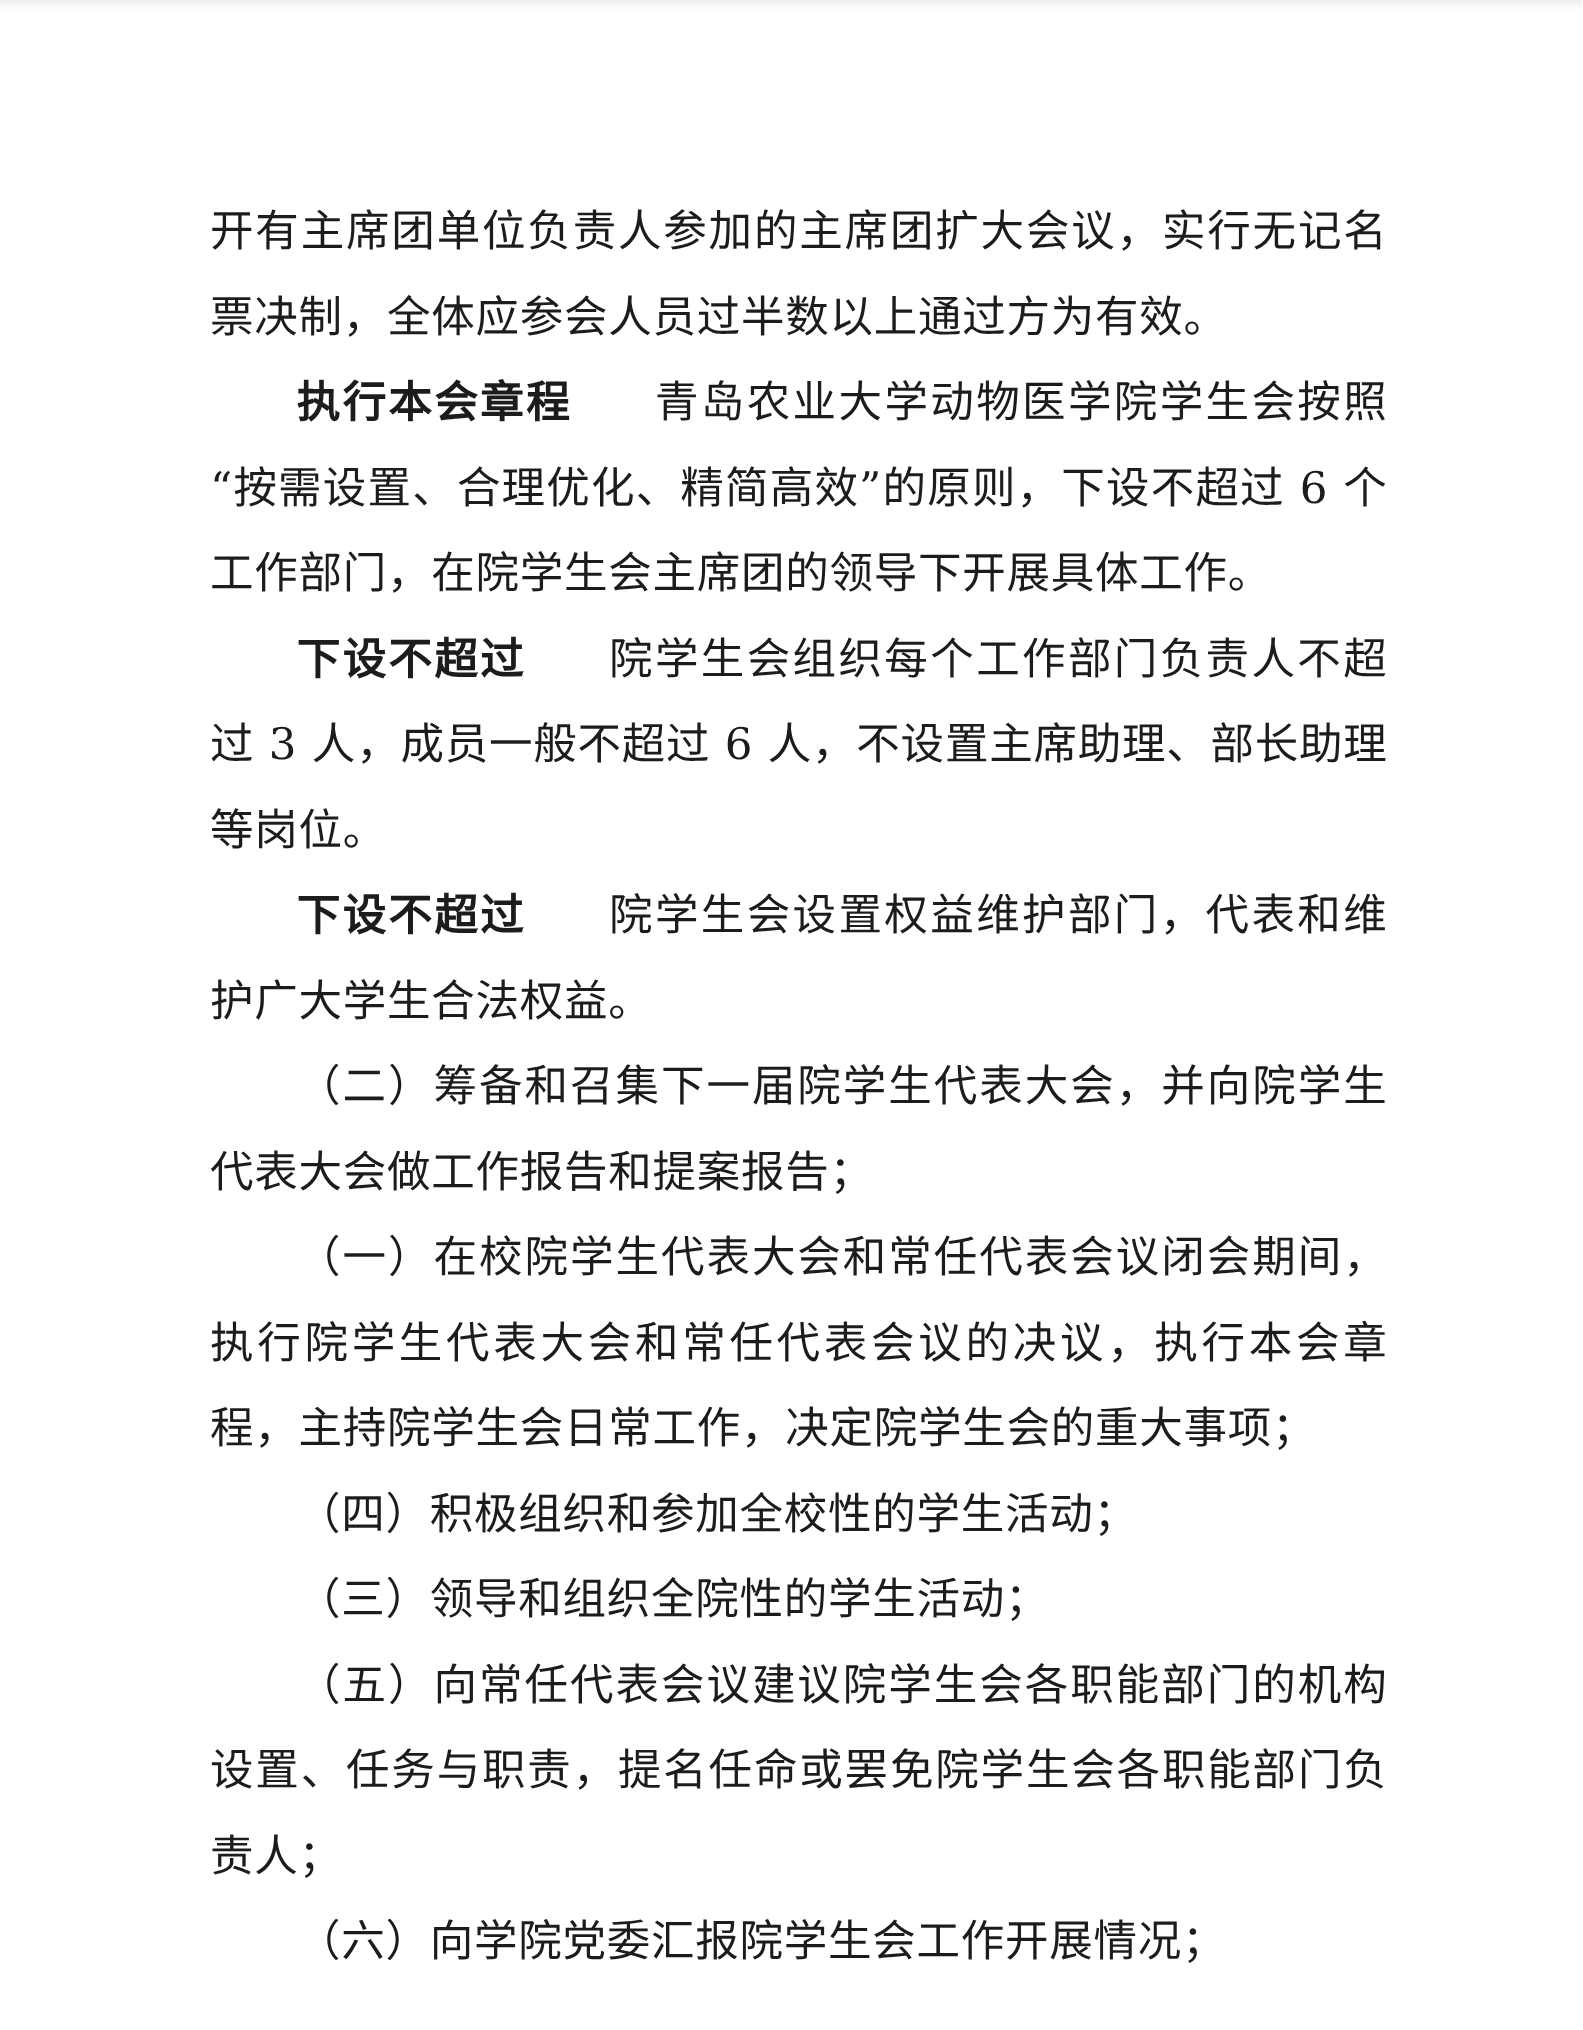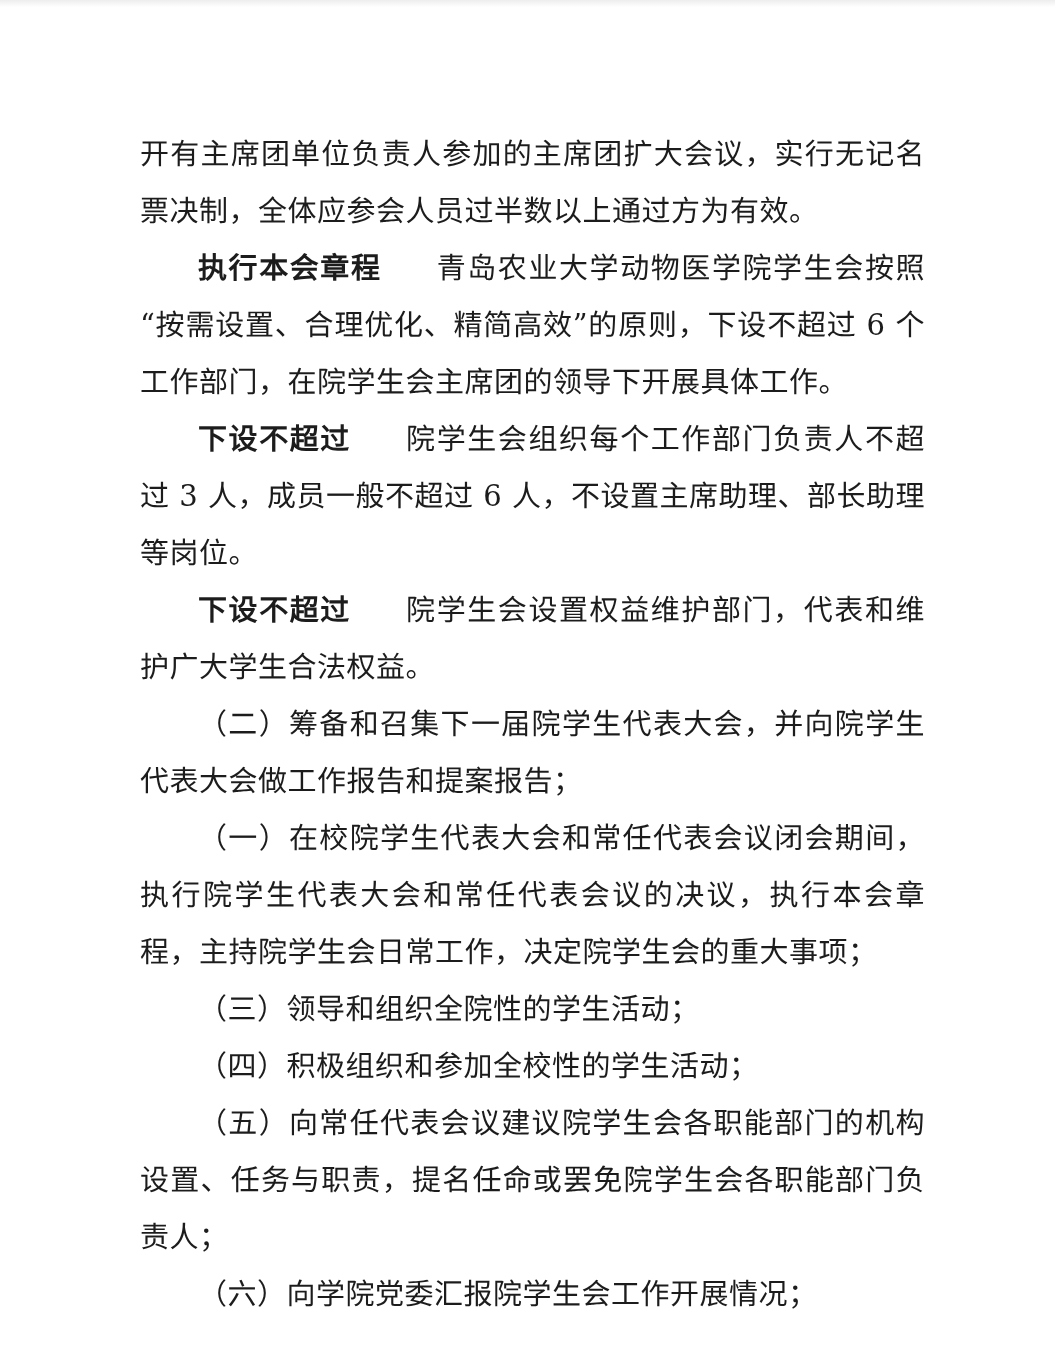--- a/index.html
+++ b/index.html
@@ -56,21 +56,21 @@
 
   <p class="para"><span class="article-heading">下设不超过</span><span>院学生会组织每个工作部门负责人不超过 3 人，成员一般不超过 6 人，不设置主席助理、部长助理等岗位。</span></p>
 
   <p class="para"><span class="article-heading">下设不超过</span><span>院学生会设置权益维护部门，代表和维护广大学生合法权益。</span></p>
 
 
   <p class="para"><span>（二）筹备和召集下一届院学生代表大会，并向院学生代表大会做工作报告和提案报告；</span></p>
 
   <p class="para"><span>（一）在校院学生代表大会和常任代表会议闭会期间，执行院学生代表大会和常任代表会议的决议，执行本会章程，主持院学生会日常工作，决定院学生会的重大事项；</span></p>
 
+  <p class="para"><span>（四）积极组织和参加全校性的学生活动；</span></p>
+
   <p class="para"><span>（三）领导和组织全院性的学生活动；</span></p>
-
-  <p class="para"><span>（四）积极组织和参加全校性的学生活动；</span></p>
 
   <p class="para"><span>（五）向常任代表会议建议院学生会各职能部门的机构设置、任务与职责，提名任命或罢免院学生会各职能部门负责人；</span></p>
 
   <p class="para"><span>（六）向学院党委汇报院学生会工作开展情况；</span></p>
 
 </div>
 
 </body></html>

